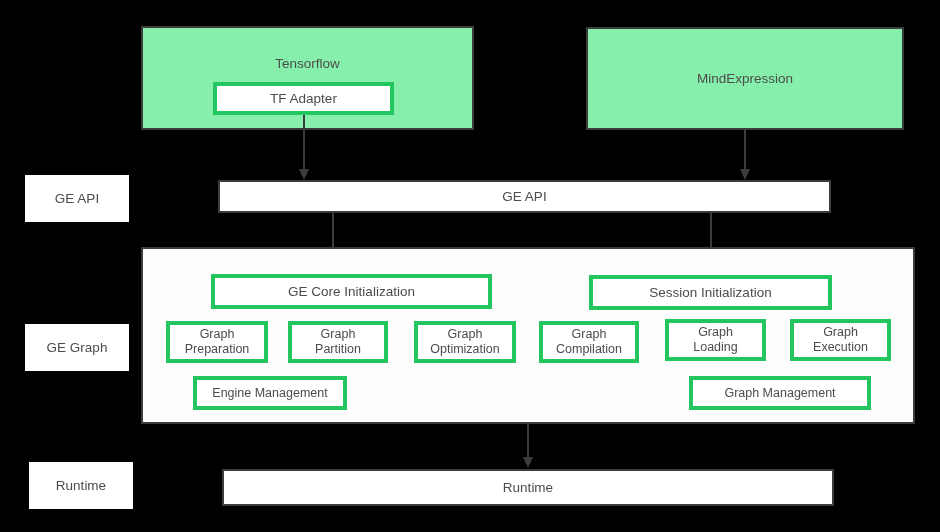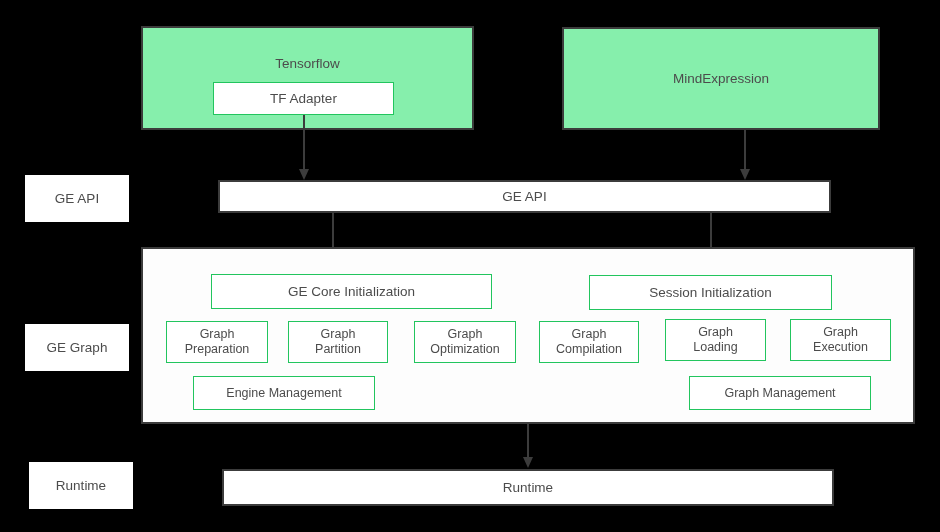--- a/index.html
+++ b/index.html
@@ -41,21 +41,21 @@
   .outer > .outer-title {
     margin-top: 28px;
     font-size: 13.5px;
     color: #4c4c4c;
   }
   .bar {            
     border: 2px solid #3c3c3c;
     font-size: 13.5px;
   }
   .inner {          
-    border: 1px solid #22c55e;
+    border: 4px solid #22c55e;
     font-size: 12.5px;
   }
   .inner.wide { font-size: 12.5px; }
   
   .arrow { position: absolute; }
   .arrow .shaft {
     position: absolute;
     left: 0; top: 0;
     width: 2px;
     background: #3c3c3c;
@@ -79,21 +79,21 @@
 
   <div class="box lbl" style="left:25px;  top:324px; width:104px; height:47px;">GE Graph</div>
 
   <div class="box lbl" style="left:29px;  top:462px; width:104px; height:47px;">Runtime</div>
 
   <div class="box outer" style="left:141px; top:26px; width:333px; height:104px;">
     <span class="outer-title">Tensorflow</span>
   </div>
   <div class="box inner" style="left:213px; top:82px; width:181px; height:33px; font-size:13.5px;">TF Adapter</div>
 
-  <div class="box outer" style="left:562px; top:27px; width:318px; height:103px; align-items:center;">
+  <div class="box outer" style="left:586px; top:27px; width:318px; height:103px; align-items:center;">
     <span style="font-size:13.5px;">MindExpression</span>
   </div>
 
   <div class="arrow" style="left:303px; top:115px; height:65px;">
     <div class="shaft" style="height:54px;"></div>
     <div class="head" style="top:54px;"></div>
   </div>
 
   <div class="arrow" style="left:744px; top:130px; height:50px;">
     <div class="shaft" style="height:39px;"></div>
@@ -124,21 +124,21 @@
 Partition</div>
   <div class="box inner" style="left:414px; top:321px; width:102px; height:42px;">Graph
 Optimization</div>
   <div class="box inner" style="left:539px; top:321px; width:100px; height:42px;">Graph
 Compilation</div>
   <div class="box inner" style="left:665px; top:319px; width:101px; height:42px;">Graph
 Loading</div>
   <div class="box inner" style="left:790px; top:319px; width:101px; height:42px;">Graph
 Execution</div>
 
-  <div class="box inner wide" style="left:193px; top:376px; width:182px; height:34px;">Engine Management</div>
+  <div class="box inner wide" style="left:193px; top:376px; width:154px; height:34px;">Engine Management</div>
   <div class="box inner wide" style="left:689px; top:376px; width:182px; height:34px;">Graph Management</div>
 
   <div class="arrow" style="left:527px; top:424px; height:48px;">
     <div class="shaft" style="height:33px;"></div>
     <div class="head" style="top:33px;"></div>
   </div>
 
   <div class="box bar" style="left:222px; top:469px; width:612px; height:37px;">Runtime</div>
 
 </div>

